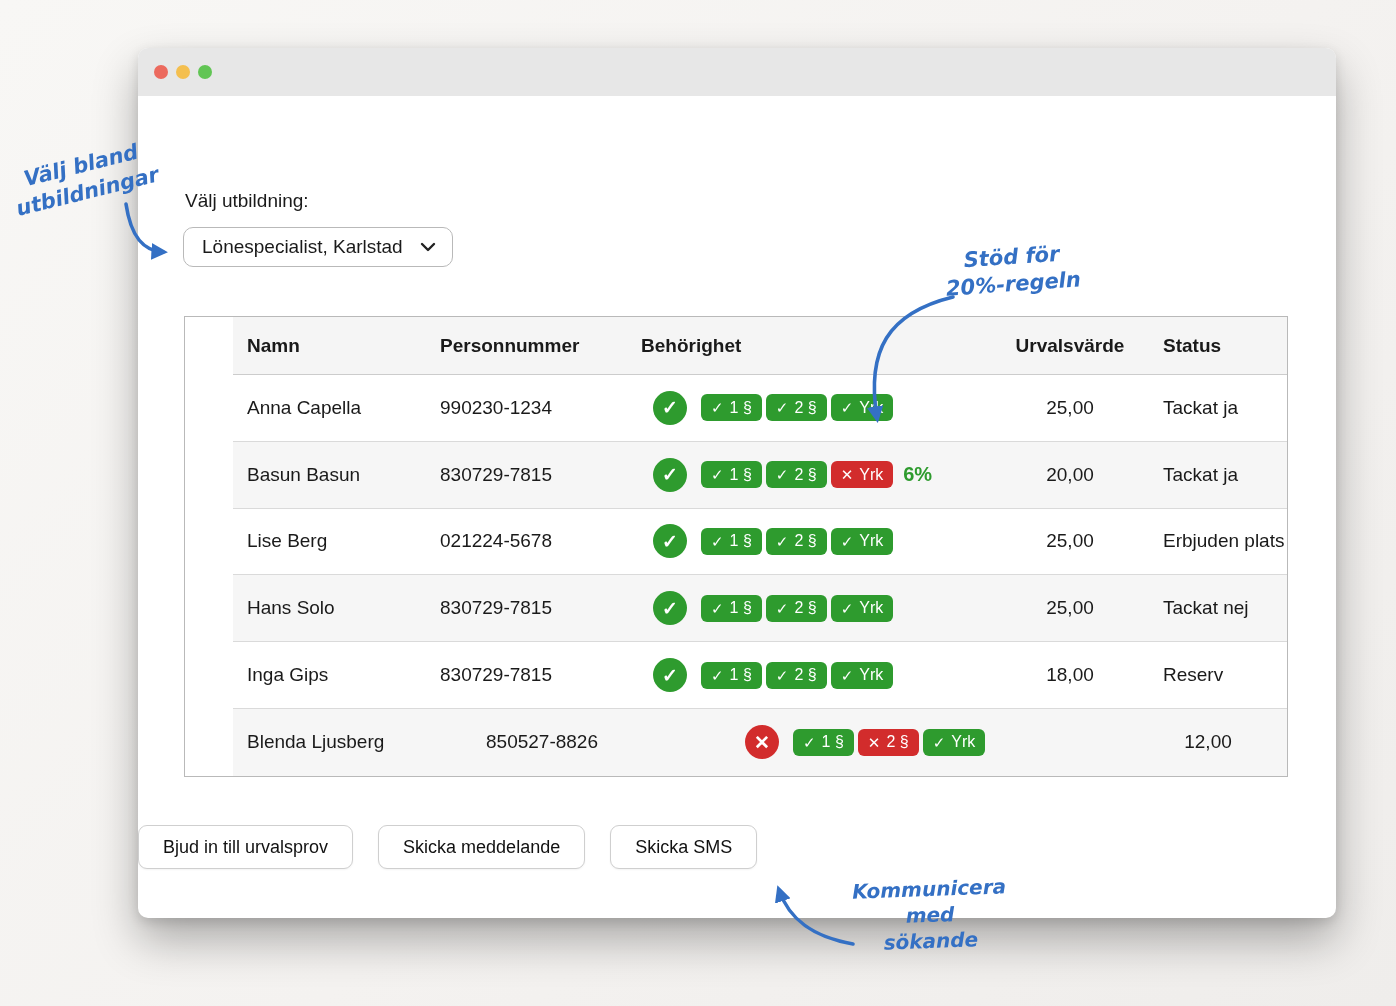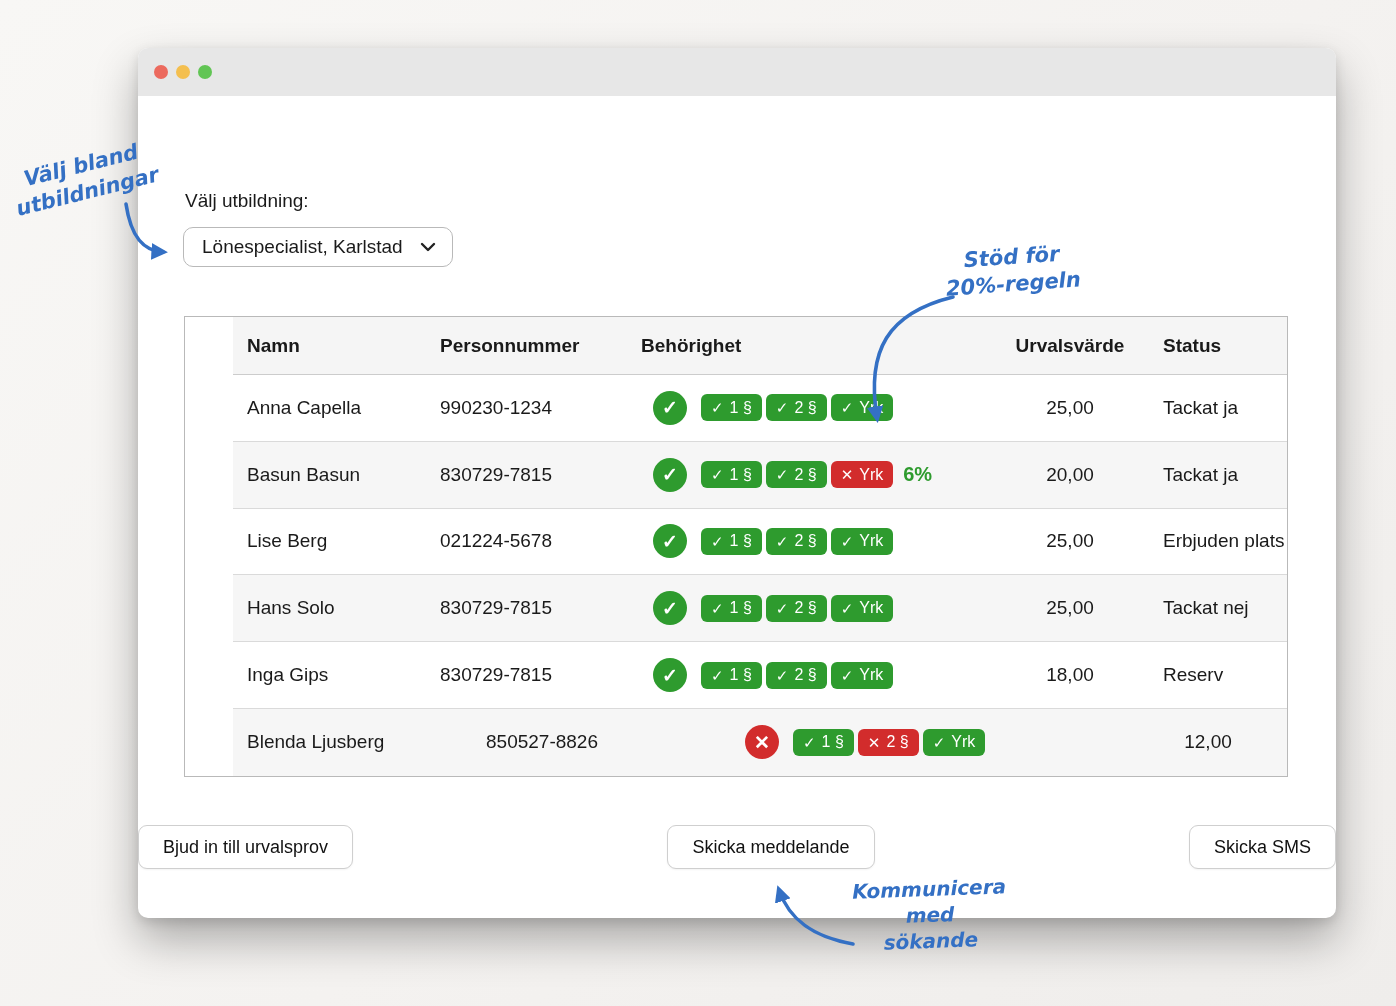--- a/index.html
+++ b/index.html
@@ -72,21 +72,21 @@
     display:inline-flex; align-items:center; gap:6px;
     padding:0 10px; font-size:16px; white-space:nowrap;
   }
   .badge.fail { background:#d22c2c; }
   .badge .bicon { font-size:15px; line-height:1; }
   .rule-note { font-size:20px; font-weight:700; color:#2e9b2e; margin-left:6px; }
 
   
   .actions {
     position:absolute; left:0; top:777px; width:100%;
-    display:flex; justify-content:space-between; gap:16px;
+    display:flex; justify-content:flex-start; gap:25px;
   }
   .btn {
     height:44px; background:#fff; border:1px solid #cfcfcf; border-radius:9px;
     font-family:"Liberation Sans", sans-serif; font-size:18px; color:#111;
     padding:0 24px; cursor:pointer; box-shadow:0 1px 2px rgba(0,0,0,.05);
   }
 
   
   .note {
     position:absolute; color:#3470c4; font-weight:700; text-align:center;

